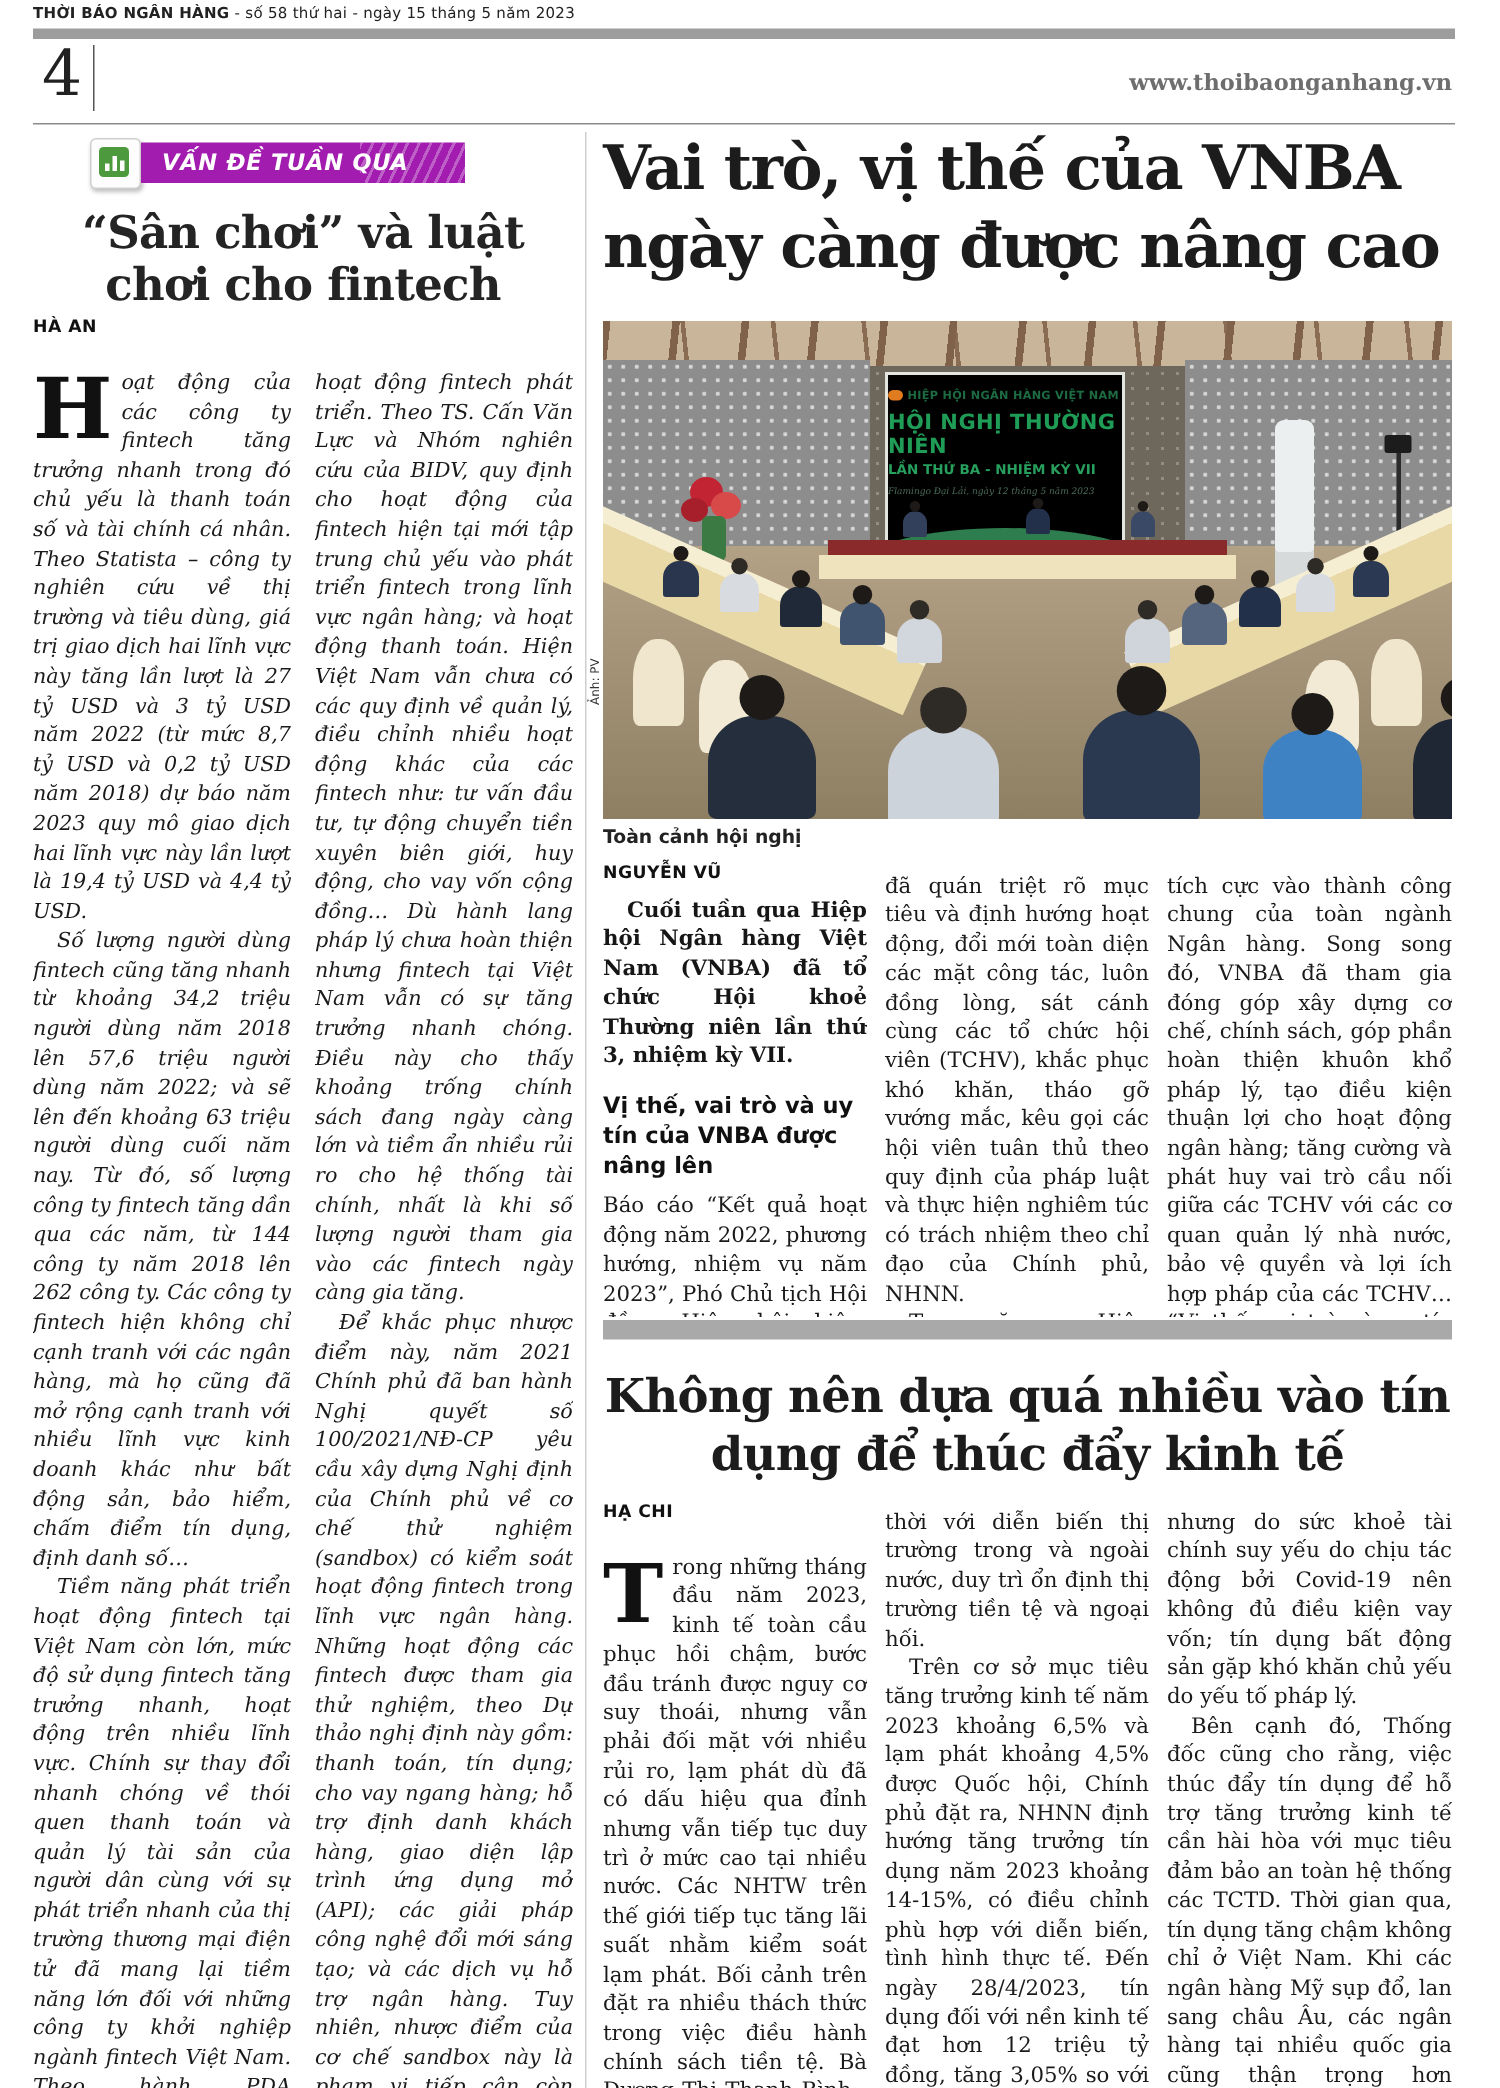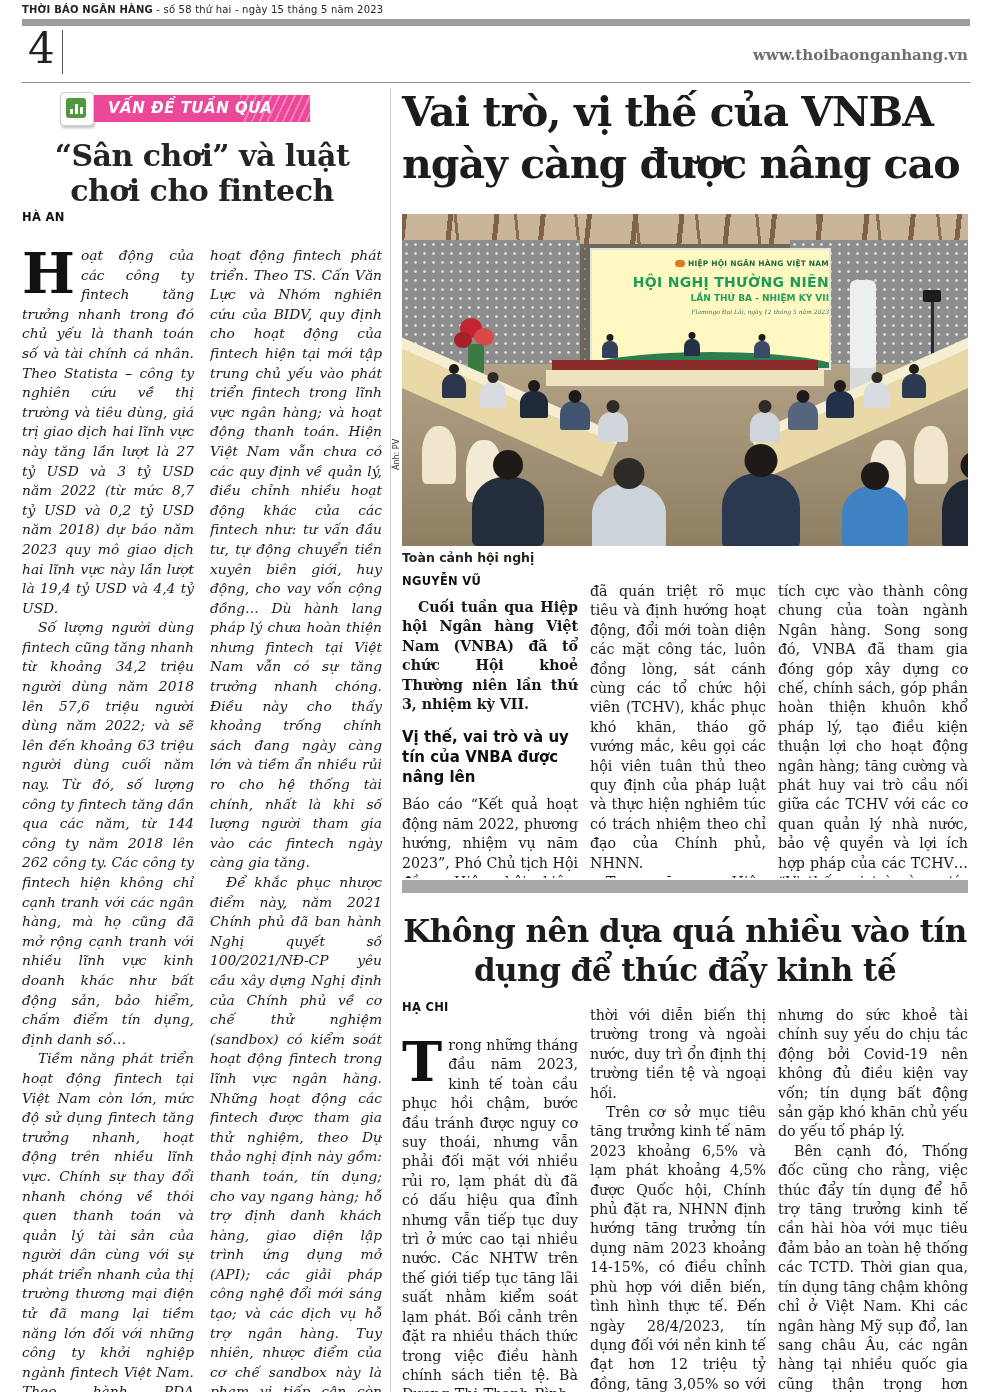--- a/index.html
+++ b/index.html
@@ -22,21 +22,21 @@
   
   .la{position:absolute;left:22px;top:92px;width:360px;}
   .badge-row{position:relative;height:34px;}
   .badge-icon{position:absolute;left:38px;top:0;width:32px;height:32px;background:#fdfdfd;
       border:1px solid #cfcfcf;border-radius:4px;box-shadow:1px 2px 3px rgba(0,0,0,.25);}
   .badge-icon .chart{position:absolute;left:5px;top:5px;width:20px;height:20px;background:#4c9a3d;
       border-radius:3px;}
   .badge-icon .chart i{position:absolute;bottom:4px;width:3px;background:#fff;}
   .badge-icon .chart i.b1{left:4px;height:5px;} .badge-icon .chart i.b2{left:9px;height:10px;}
   .badge-icon .chart i.b3{left:14px;height:7px;}
-  .badge-bar{position:absolute;left:72px;top:3px;width:216px;height:27px;background:#ec4899;
+  .badge-bar{position:absolute;left:72px;top:3px;width:216px;height:27px;background:#a21caf;
       color:#fff;font-family:"DejaVu Sans",sans-serif;font-weight:bold;font-style:italic;
       font-size:15px;line-height:27px;padding-left:14px;box-sizing:border-box;letter-spacing:.5px;}
   .badge-bar::after{content:"";position:absolute;right:0;top:0;bottom:0;width:70px;
       background:repeating-linear-gradient(115deg,rgba(255,255,255,.30) 0 2px,transparent 2px 7px);}
   .la h2{margin:12px 0 0 0;text-align:center;font-size:30px;line-height:35px;font-weight:bold;
       color:#242424;letter-spacing:-.5px;}
   .byline{font-family:"DejaVu Sans",sans-serif;font-weight:bold;font-size:11.5px;color:#111;
       letter-spacing:.3px;}
   .la-byline-abs{position:absolute;left:22px;top:210px;text-align:right;}
   .la-cols{position:absolute;left:22px;top:246px;width:360px;height:1146px;overflow:hidden;}
@@ -60,30 +60,30 @@
   .ph-ceiling::before{content:"";position:absolute;inset:0;
       background:repeating-linear-gradient(96deg,#6d4e36 0 5px,transparent 5px 46px),
                  repeating-linear-gradient(84deg,#7a5a3f 0 3px,transparent 3px 60px);opacity:.8;}
   .ph-wall{position:absolute;top:26px;height:190px;width:178px;background:#8d8d8d;
       background-image:radial-gradient(#d6d6d6 1.3px,transparent 1.5px);background-size:9px 9px;}
   .ph-wall.l{left:0;} .ph-wall.r{right:0;}
   .ph-backwall{position:absolute;left:178px;right:178px;top:30px;height:130px;background:#6e675b;
       background-image:radial-gradient(#948c7e 1px,transparent 1.2px);background-size:10px 10px;}
   .ph-floor{position:absolute;left:0;right:0;top:150px;bottom:0;
       background:linear-gradient(#b3a186,#8e7f63);}
-  .ph-screen{position:absolute;left:188px;top:34px;width:241px;height:122px;background:#fef9c3;
-      border:2px solid #e2e6df;box-sizing:border-box;text-align:right;overflow:hidden;}
+  .ph-screen{position:absolute;left:188px;top:34px;width:160px;height:122px;background:#000000;
+      border:2px solid #e2e6df;box-sizing:border-box;text-align:left;overflow:hidden;}
   .scr-org{margin-top:9px;font-family:"DejaVu Sans",sans-serif;font-weight:bold;font-size:7.5px;
       color:#1d6b43;letter-spacing:.2px;}
   .scr-org .logo{display:inline-block;width:10px;height:7px;background:#e07b1f;border-radius:4px;
       margin-right:3px;vertical-align:middle;}
   .scr-main{margin-top:6px;font-family:"DejaVu Sans",sans-serif;font-weight:bold;font-size:14px;
       color:#1f9d57;letter-spacing:.3px;}
   .scr-sub{margin-top:3px;font-family:"DejaVu Sans",sans-serif;font-weight:bold;font-size:9px;
-      color:#27a05d;margin-left:28px;}
+      color:#27a05d;}
   .scr-note{margin-top:5px;font-style:italic;font-size:6px;color:#4b6b58;}
   .scr-wave{position:absolute;left:-10%;right:-10%;bottom:-10px;height:26px;background:#2e7d4f;
       border-radius:100% 100% 0 0/180% 180% 0 0;}
   .ph-flowers{position:absolute;left:52px;top:104px;width:46px;height:60px;}
   .ph-flowers .bloom{position:absolute;border-radius:50%;background:#c32433;}
   .ph-flowers .b1{left:6px;top:0;width:22px;height:20px;}
   .ph-flowers .b2{left:20px;top:10px;width:20px;height:18px;background:#d84a4a;}
   .ph-flowers .b3{left:0;top:14px;width:18px;height:16px;background:#a81f2c;}
   .ph-flowers .stem{position:absolute;left:14px;top:26px;width:16px;height:30px;background:#3c7a44;
       border-radius:4px;}

